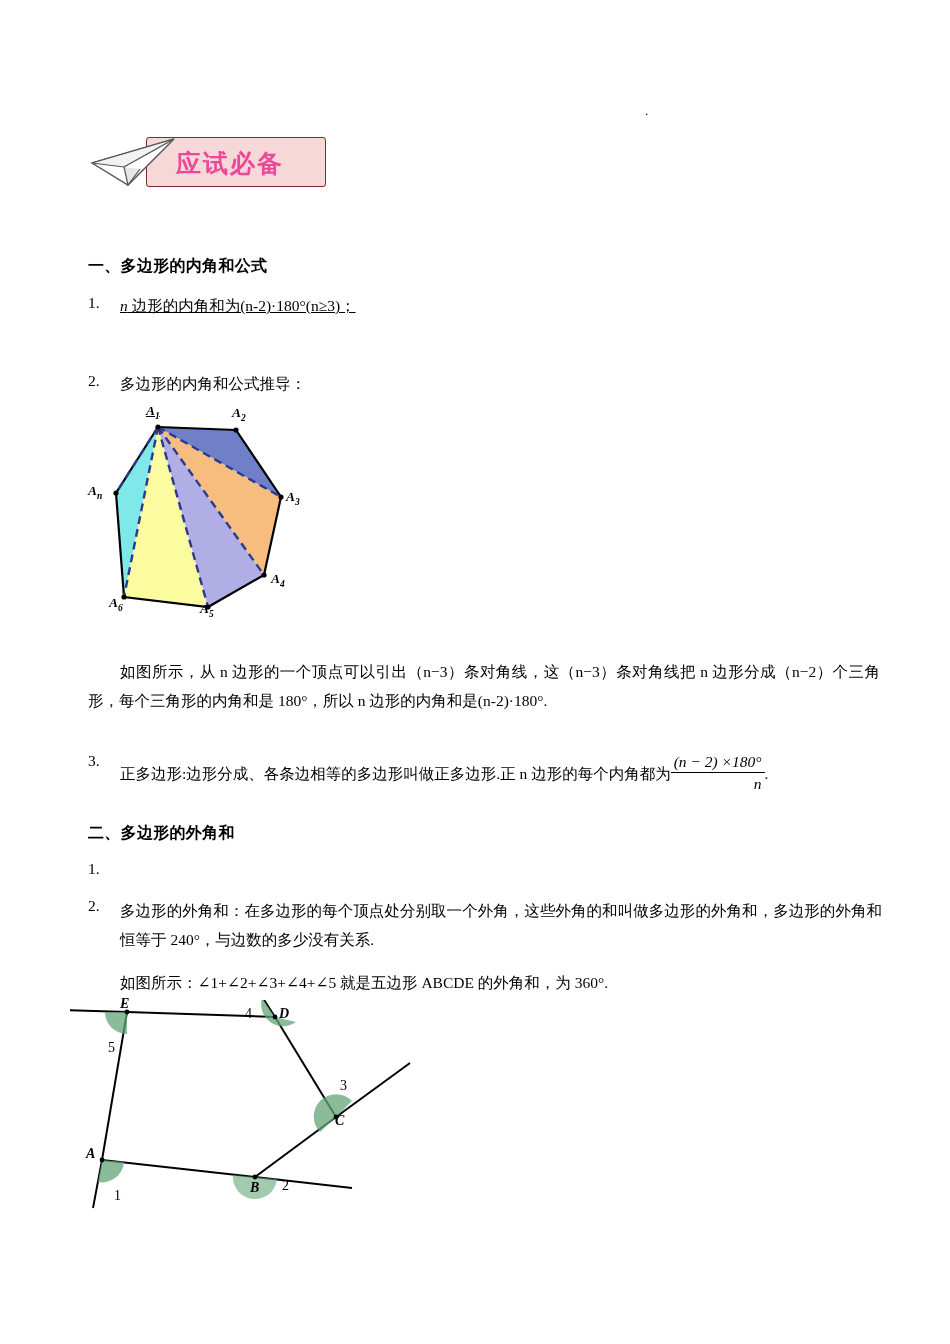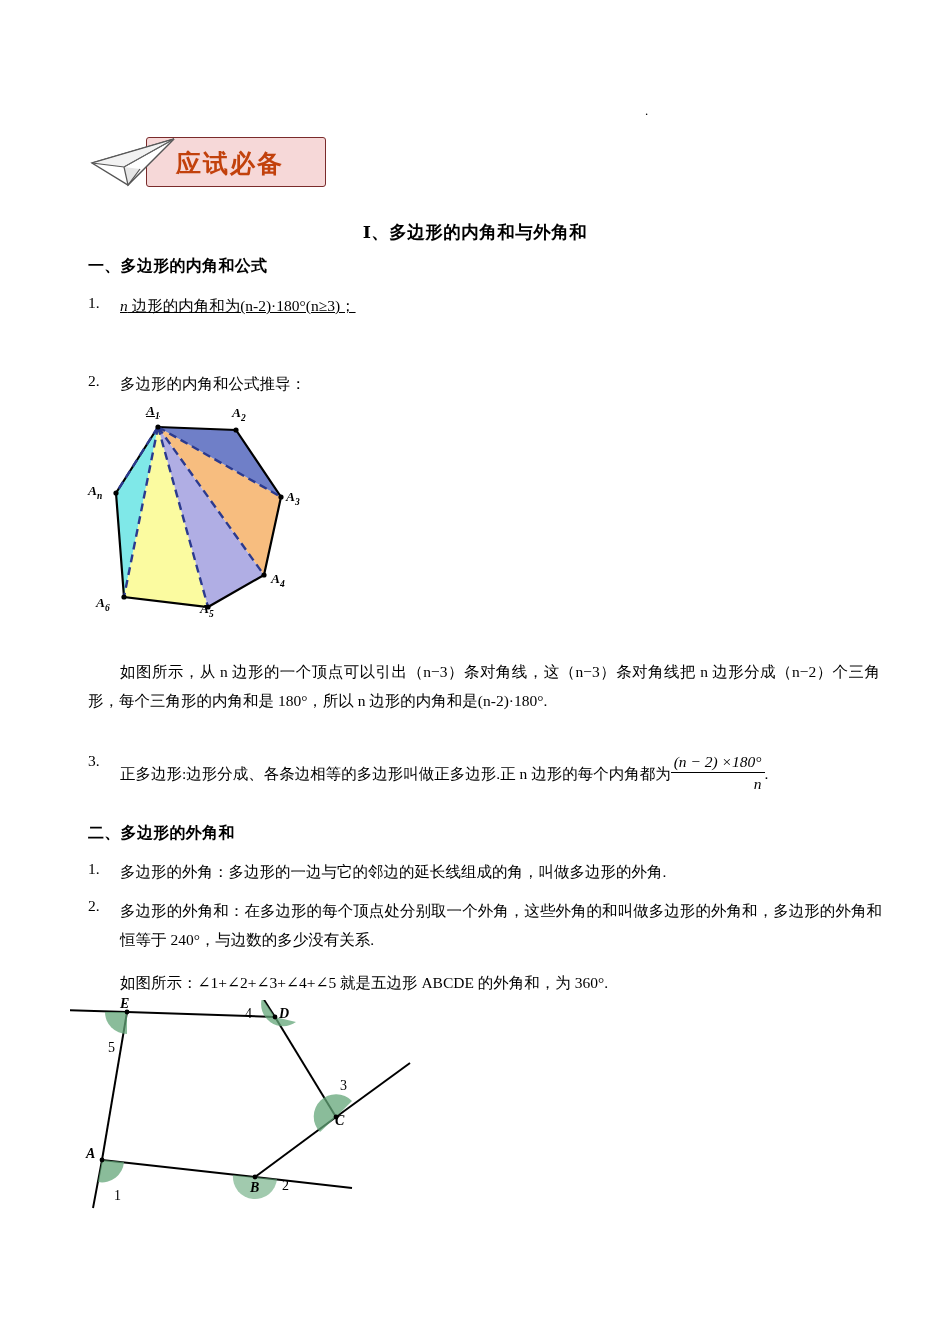--- a/index.html
+++ b/index.html
@@ -50,21 +50,21 @@
   }
   .banner-label {
     position: absolute;
     left: 88px;
     top: 14px;
     width: 150px;
     font-family: "Liberation Sans", sans-serif;
     font-weight: bold;
     font-size: 25px;
     letter-spacing: 2px;
-    color: #c2410c;
+    color: #ec4899;
   }
   .banner-plane {
     position: absolute;
     left: 0;
     top: 0;
     width: 96px;
     height: 56px;
   }
 
   
@@ -153,21 +153,20 @@
     <div class="banner-box"></div>
     <svg class="banner-plane" viewBox="0 0 96 56">
       <polygon points="4,30 86,6 40,52" fill="#ffffff" stroke="#555555" stroke-width="1.4"></polygon>
       <polygon points="4,30 86,6 36,34" fill="#f2f2f2" stroke="#555555" stroke-width="1.2"></polygon>
       <polyline points="36,34 40,52 52,36" fill="#e6e6e6" stroke="#555555" stroke-width="1.2"></polyline>
       <line x1="86" y1="6" x2="36" y2="34" stroke="#666666" stroke-width="1"></line>
     </svg>
     <div class="banner-label">应试必备</div>
   </div>
 
-  <div class="section-title" style="top:220px;">Ⅰ、多边形的内角和与外角和</div>
 
   <div class="h2" style="left:88px; top:256px;">一、多边形的内角和公式</div>
 
   <div class="num" style="left:88px; top:294px;">1.</div>
   <div class="para" style="left:120px; top:294px; width:760px;text-decoration:underline;">
     <span class="ital">n</span><span> 边形的内角和为(n-2)·180°(n≥3)；</span>
   </div>
 
   <div class="num" style="left:88px; top:372px;">2.</div>
   <div class="para" style="left:120px; top:372px; width:760px;">多边形的内角和公式推导：</div>
@@ -199,35 +198,34 @@
         <circle cx="122" cy="202" r="2.6"></circle>
         <circle cx="38" cy="192" r="2.6"></circle>
         <circle cx="30" cy="88" r="2.6"></circle>
       </g>
     </svg>
     <div class="fig-label" style="left:60px; top:-2px;text-decoration:underline;">A<sub>1</sub></div>
     <div class="fig-label" style="left:146px; top:0px;">A<sub>2</sub></div>
     <div class="fig-label" style="left:200px; top:84px;">A<sub>3</sub></div>
     <div class="fig-label" style="left:185px; top:166px;">A<sub>4</sub></div>
     <div class="fig-label" style="left:114px; top:196px;text-align:center;">A<sub>5</sub></div>
-    <div class="fig-label" style="left:10px; top:190px;text-align:right;">A<sub>6</sub></div>
+    <div class="fig-label" style="left:23px; top:190px;text-align:right;">A<sub>6</sub></div>
     <div class="fig-label" style="left:2px; top:78px;">A<sub>n</sub></div>
   </div>
 
   <div class="para" style="left:88px; top:658px; width:792px; text-indent:32px; line-height:1.85;">如图所示，从 n 边形的一个顶点可以引出（n−3）条对角线，这（n−3）条对角线把 n 边形分成（n−2）个三角形，每个三角形的内角和是 180°，所以 n 边形的内角和是(n-2)·180°.</div>
 
   <div class="num" style="left:88px; top:752px;">3.</div>
   <div class="para" style="left:120px; top:752px; width:790px;">
     <span>正多边形:边形分成、各条边相等的多边形叫做正多边形.正 n 边形的每个内角都为</span><span class="frac"><span class="top ital">(n − 2) ×180°</span><span class="bot ital">n</span></span><span>.</span>
   </div>
 
   <div class="h2" style="left:88px; top:823px;">二、多边形的外角和</div>
 
   <div class="num" style="left:88px; top:860px;">1.</div>
-  <div class="para" style="left:120px; top:860px; width:780px;">多边形的外角：多边形的一边与它的邻边的延长线组成的角，叫做多边形的外角.</div>
 
   <div class="num" style="left:88px; top:897px;">2.</div>
   <div class="para" style="left:120px; top:897px; width:762px; line-height:1.85;">多边形的外角和：在多边形的每个顶点处分别取一个外角，这些外角的和叫做多边形的外角和，多边形的外角和恒等于 240°，与边数的多少没有关系.</div>
 
   <div class="para" style="left:120px; top:971px; width:780px;">如图所示：∠1+∠2+∠3+∠4+∠5 就是五边形 ABCDE 的外角和，为 360°.</div>
 
   <div class="fig" style="left:70px; top:1000px; width:420px; height:230px;">
     <svg width="420" height="230" viewBox="0 0 420 230">
 
       <g stroke="#000000" stroke-width="2" fill="none">

